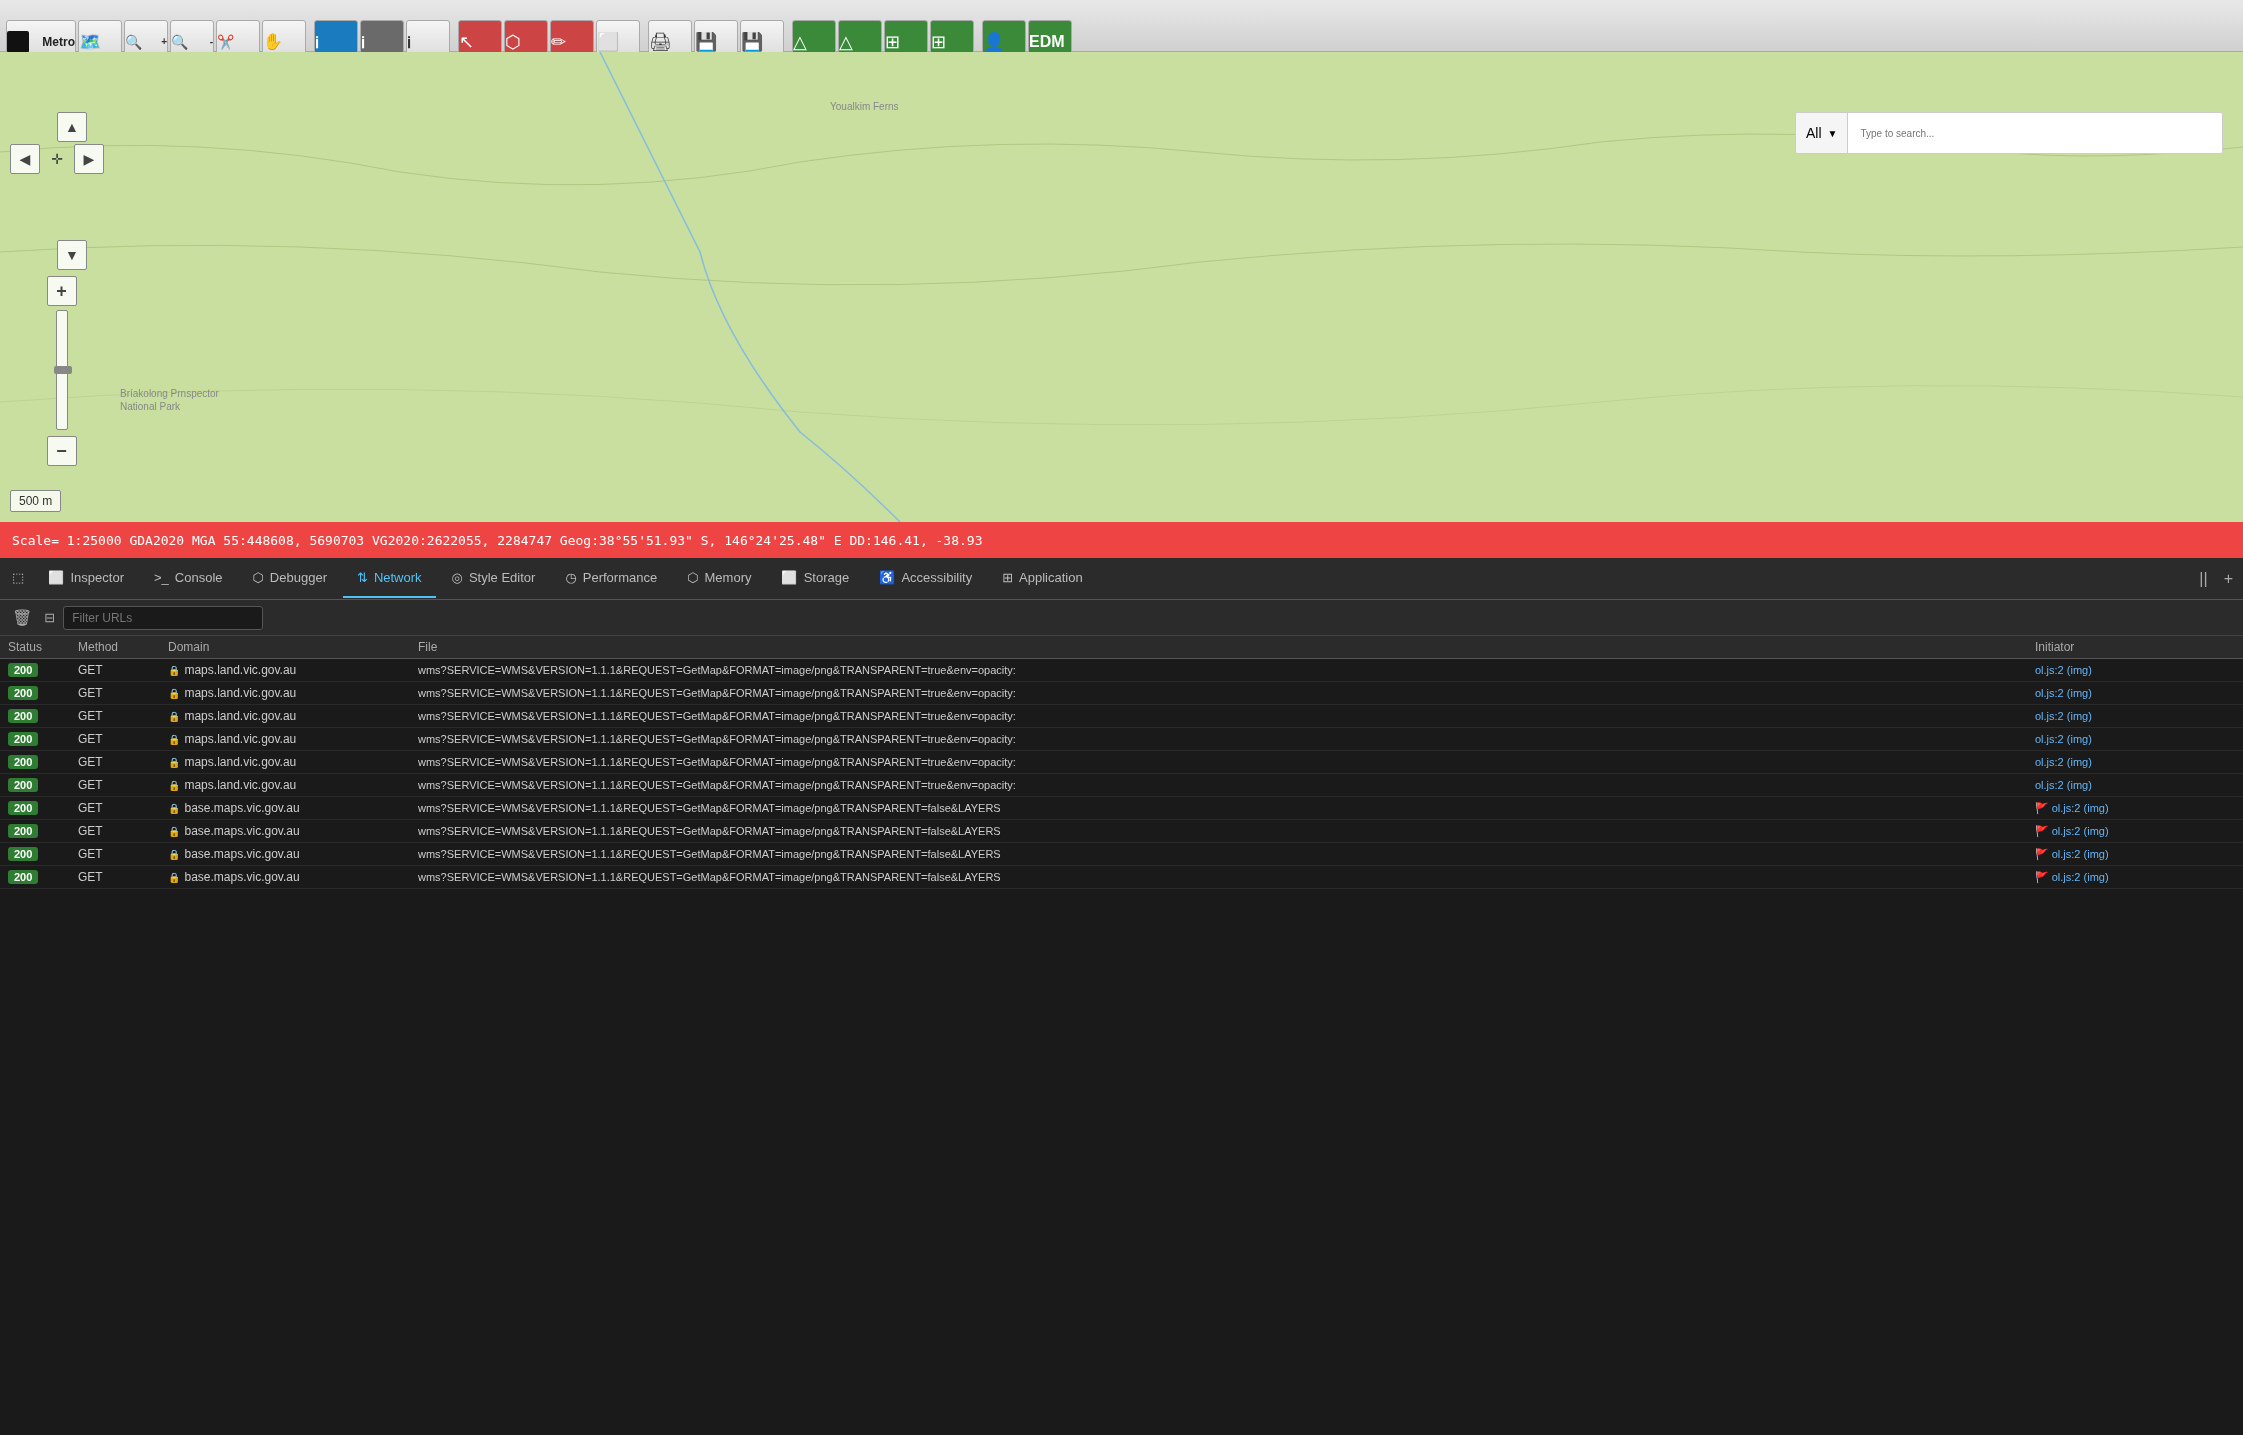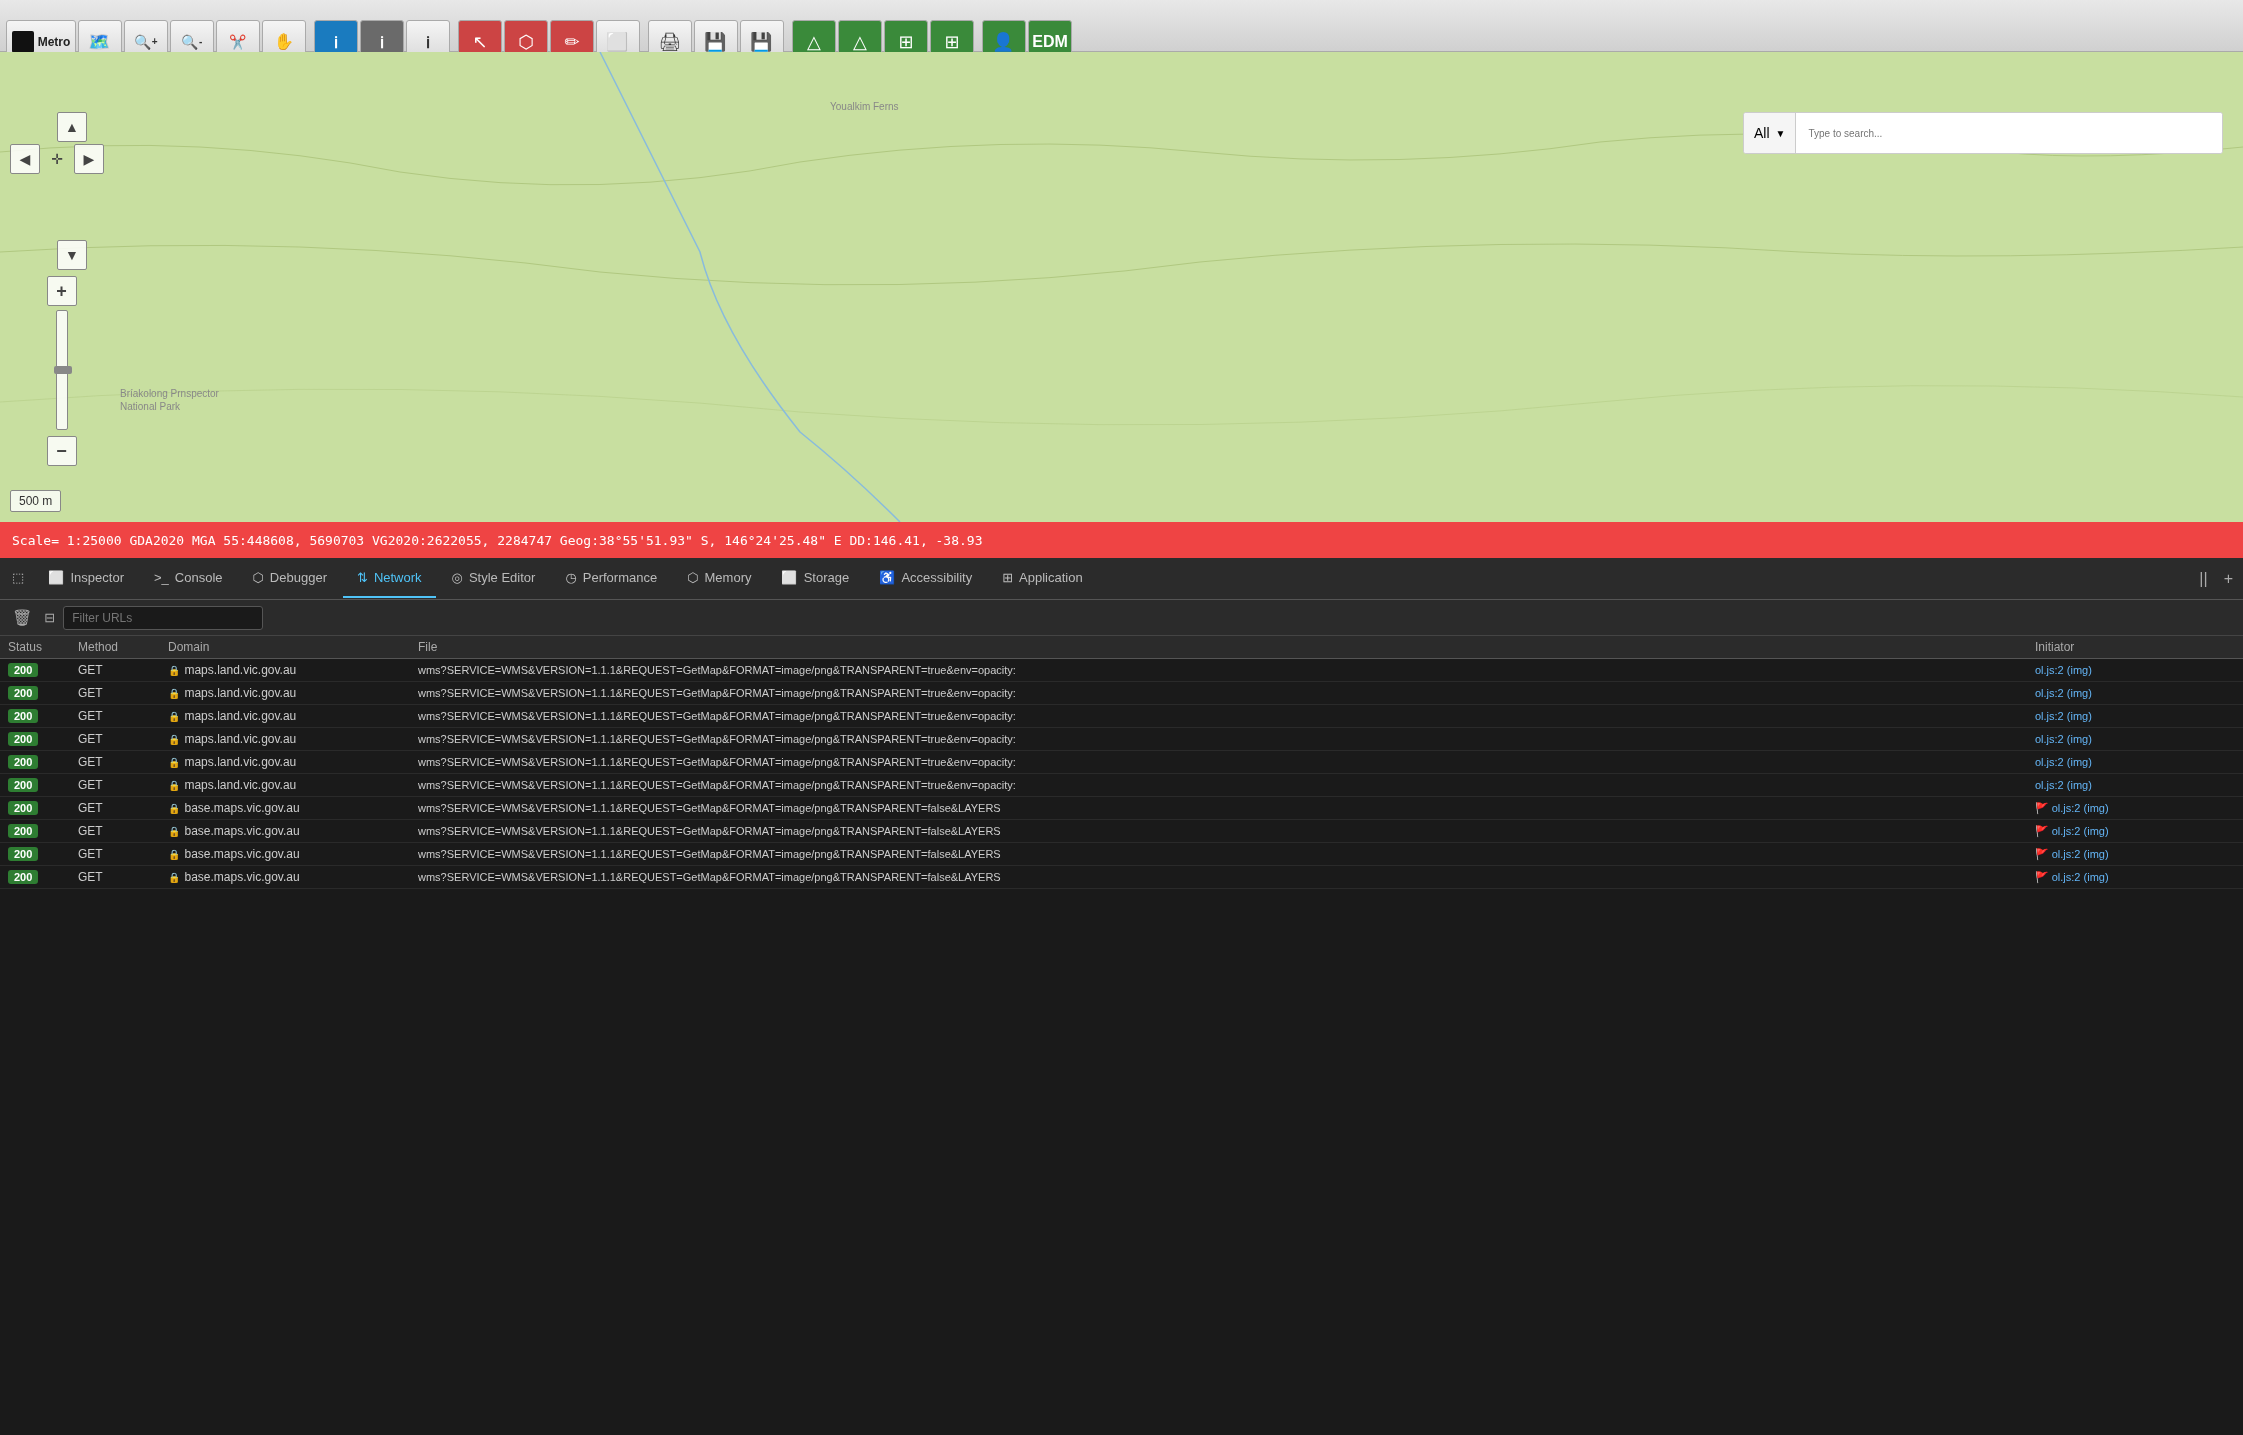--- a/index.html
+++ b/index.html
@@ -13,21 +13,21 @@
       display: flex;
       align-items: center;
       padding: 0 6px;
       gap: 2px;
     }
     .toolbar-btn {
       width: 44px; height: 44px;
       background: linear-gradient(to bottom, #f5f5f5, #d8d8d8);
       border: 1px solid #aaa;
       border-radius: 3px;
-      display: flex; align-items: center; justify-content: center;
+      display: flex; align-items: center; justify-content: space-between;
       cursor: pointer;
       font-size: 18px;
       color: #333;
       flex-shrink: 0;
       margin-top: 32px;
     }
     .toolbar-separator { width: 4px; }
 
     
     #map-area {
@@ -94,21 +94,21 @@
 
     
     #search-bar {
       position: absolute;
       top: 60px; right: 20px;
       display: flex;
       background: white;
       border: 1px solid #ccc;
       border-radius: 3px;
       overflow: hidden;
-      width: 480px;
+      width: 428px;
       height: 42px;
     }
     #search-dropdown {
       padding: 0 10px;
       border-right: 1px solid #ccc;
       display: flex; align-items: center;
       background: #f5f5f5;
       font-size: 14px;
       cursor: pointer;
       gap: 6px;

